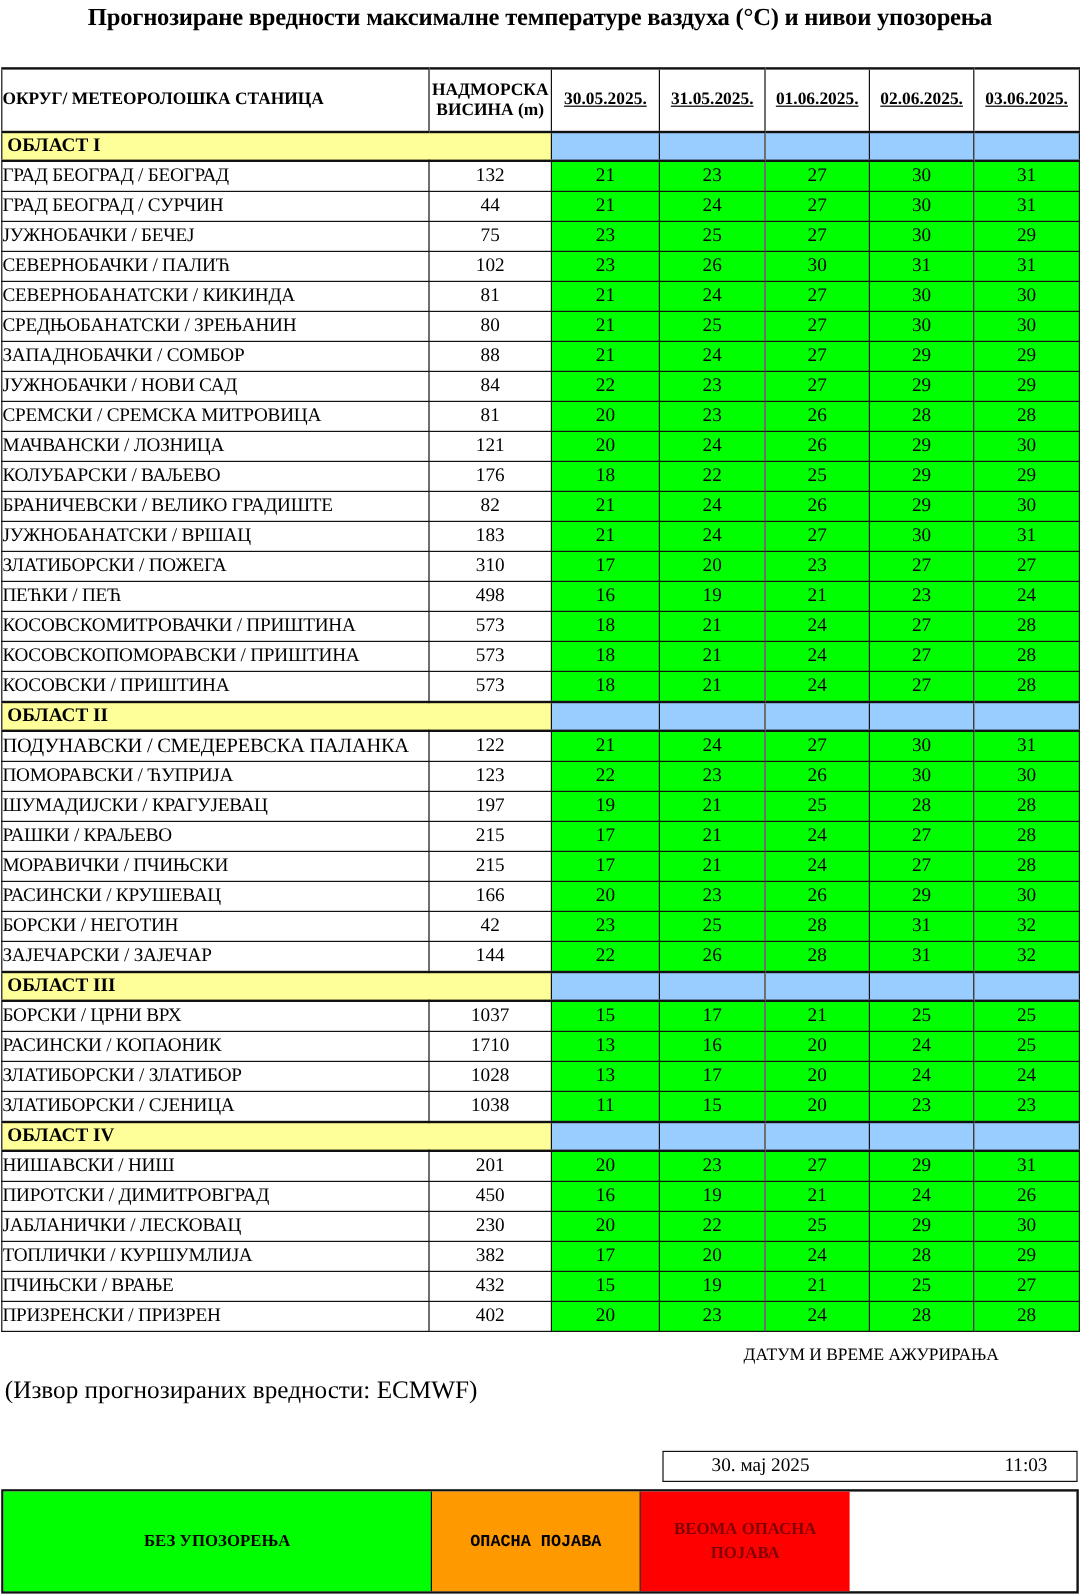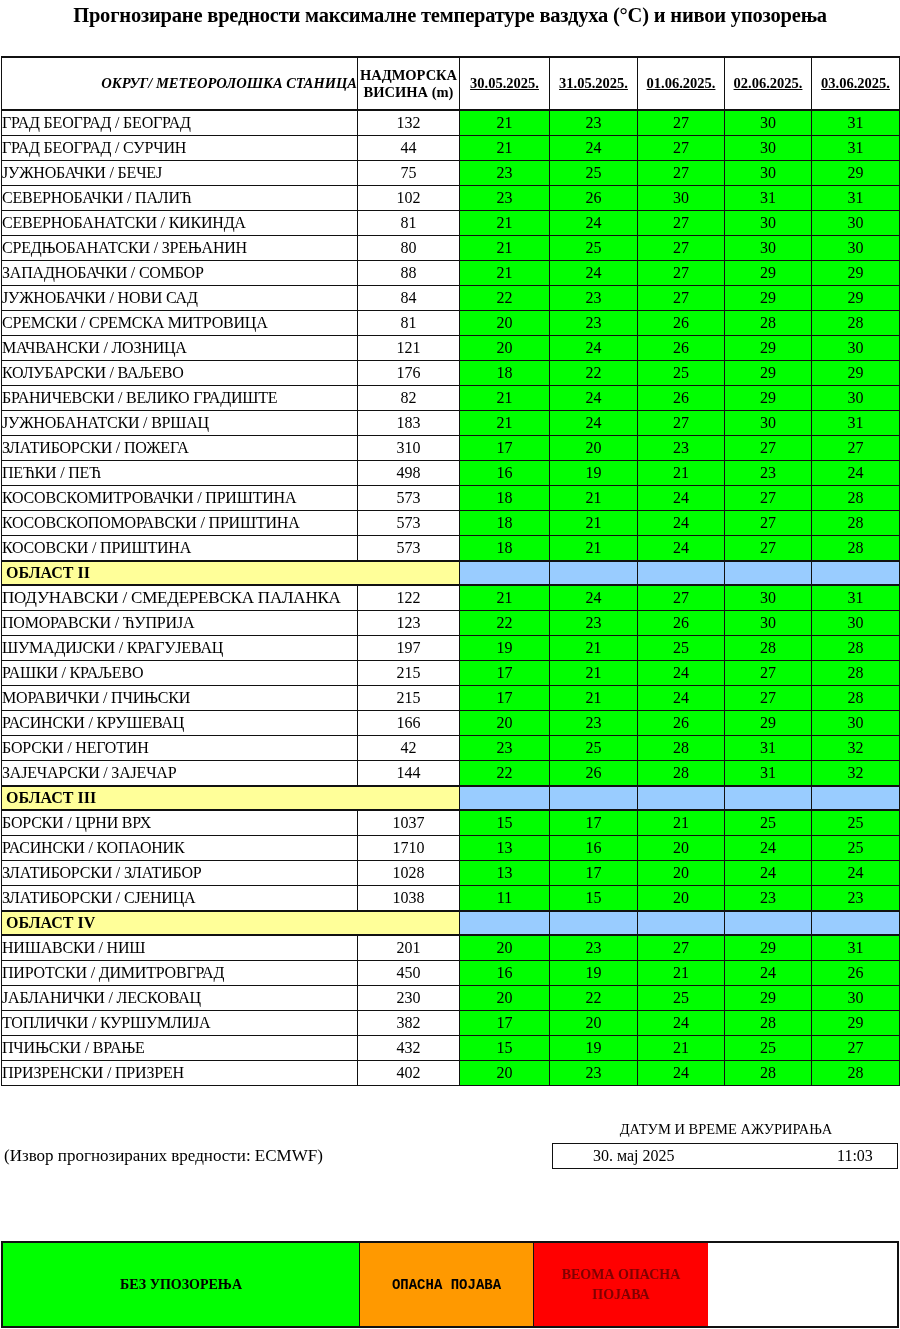--- a/index.html
+++ b/index.html
@@ -1,33 +1,33 @@
 <!DOCTYPE html>
 <html><head>
 <meta charset="utf-8">
 <style>
   html, body { margin:0; padding:0; background:#ffffff; }
   body { width:900px; height:1329px; position:relative; font-family:"Liberation Serif", "DejaVu Serif", serif; color:#000; overflow:hidden; }
   .title { position:absolute; left:0; top:4px; width:900px; text-align:center; font-weight:bold; font-size:20.5px; letter-spacing:-0.2px; }
   table.main { position:absolute; left:1px; top:56px; border-collapse:collapse; table-layout:fixed; width:898px; }
   table.main td, table.main th { border:1px solid #111; padding:0; overflow:hidden; white-space:nowrap; }
   table.main th { background:#fff; font-weight:bold; font-size:14.5px; height:51px; border-top:2px solid #111; border-bottom:2px solid #111; }
-  th.station-h { text-align:right; padding-left:5px; font-size:16.5px;font-style:italic; }
+  th.station-h { text-align:left; padding-left:5px; font-size:16.5px; }
   th.alt-h { font-size:13px; line-height:17px; }
   th.date-h { font-size:14px;text-decoration:underline; }
   tr.region td.rname { background:#ffff99; font-weight:bold; font-size:16px; text-align:left; padding-left:4px; height:22px; border-top:2px solid #111; border-bottom:2px solid #111; }
   tr.region td.blue { background:#99ccff; border-top:2px solid #111; border-bottom:2px solid #111; }
   tr.row td { height:24px; font-size:16px; }
   td.sname { text-align:left; padding-left:3px; letter-spacing:-0.2px; }
   td.sname.small { font-size:17px; }
   td.alt { text-align:center; font-size:15px; border-right:2px solid #111; }
   td.val { background:#00ff00; text-align:center; font-size:17px; }
-  .source { position:absolute; left:4px; top:1146px; font-size:17px; }
+  .source { position:absolute; left:4px; top:1146px; font-size:21px; }
   .upd-label { position:absolute; left:553px; top:1121px; width:346px; text-align:center; font-size:14.5px; }
-  .upd-box { position:absolute; left:552px; top:1143px; width:344px; height:24px; border:1.5px solid #111; font-size:16px; }
+  .upd-box { position:absolute; left:552px; top:1209px; width:344px; height:24px; border:1.5px solid #111; font-size:16px; }
   .upd-date { position:absolute; left:40px; top:3px; }
   .upd-time { position:absolute; left:240px; top:3px;margin-left:44px; }
   .legend { position:absolute; left:1px; top:1241px; width:898px; height:87px; display:flex; border:2px solid #111; box-sizing:border-box; }
   .legend .cell { display:flex; align-items:center; justify-content:center; text-align:center; font-weight:bold; font-size:14px; line-height:20px; border-right:1.5px solid #111; box-sizing:border-box; }
   .legend .cell:last-child { border-right:none; }
 </style>
 </head>
 <body>
 
 <div class="title">Прогнозиране вредности максималне температуре ваздуха (°C) и нивои упозорења</div>
@@ -50,20 +50,28 @@
         <span>ВИСИНА  (m)</span>
       </th>
       <th class="date-h">30.05.2025.</th>
       <th class="date-h">31.05.2025.</th>
       <th class="date-h">01.06.2025.</th>
       <th class="date-h">02.06.2025.</th>
       <th class="date-h">03.06.2025.</th>
     </tr>
   </thead>
   <tbody id="tbody">
+      <tr class="region">
+        <td colspan="2" class="rname">ОБЛАСТ I</td>
+        <td class="blue"></td>
+        <td class="blue"></td>
+        <td class="blue"></td>
+        <td class="blue"></td>
+        <td class="blue"></td>
+      </tr>
       <tr class="row">
         <td class="sname">ГРАД БЕОГРАД / БЕОГРАД</td>
         <td class="alt">132</td>
         <td class="val">21</td>
         <td class="val">23</td>
         <td class="val">27</td>
         <td class="val">30</td>
         <td class="val">31</td>
       </tr>
       <tr class="row">

